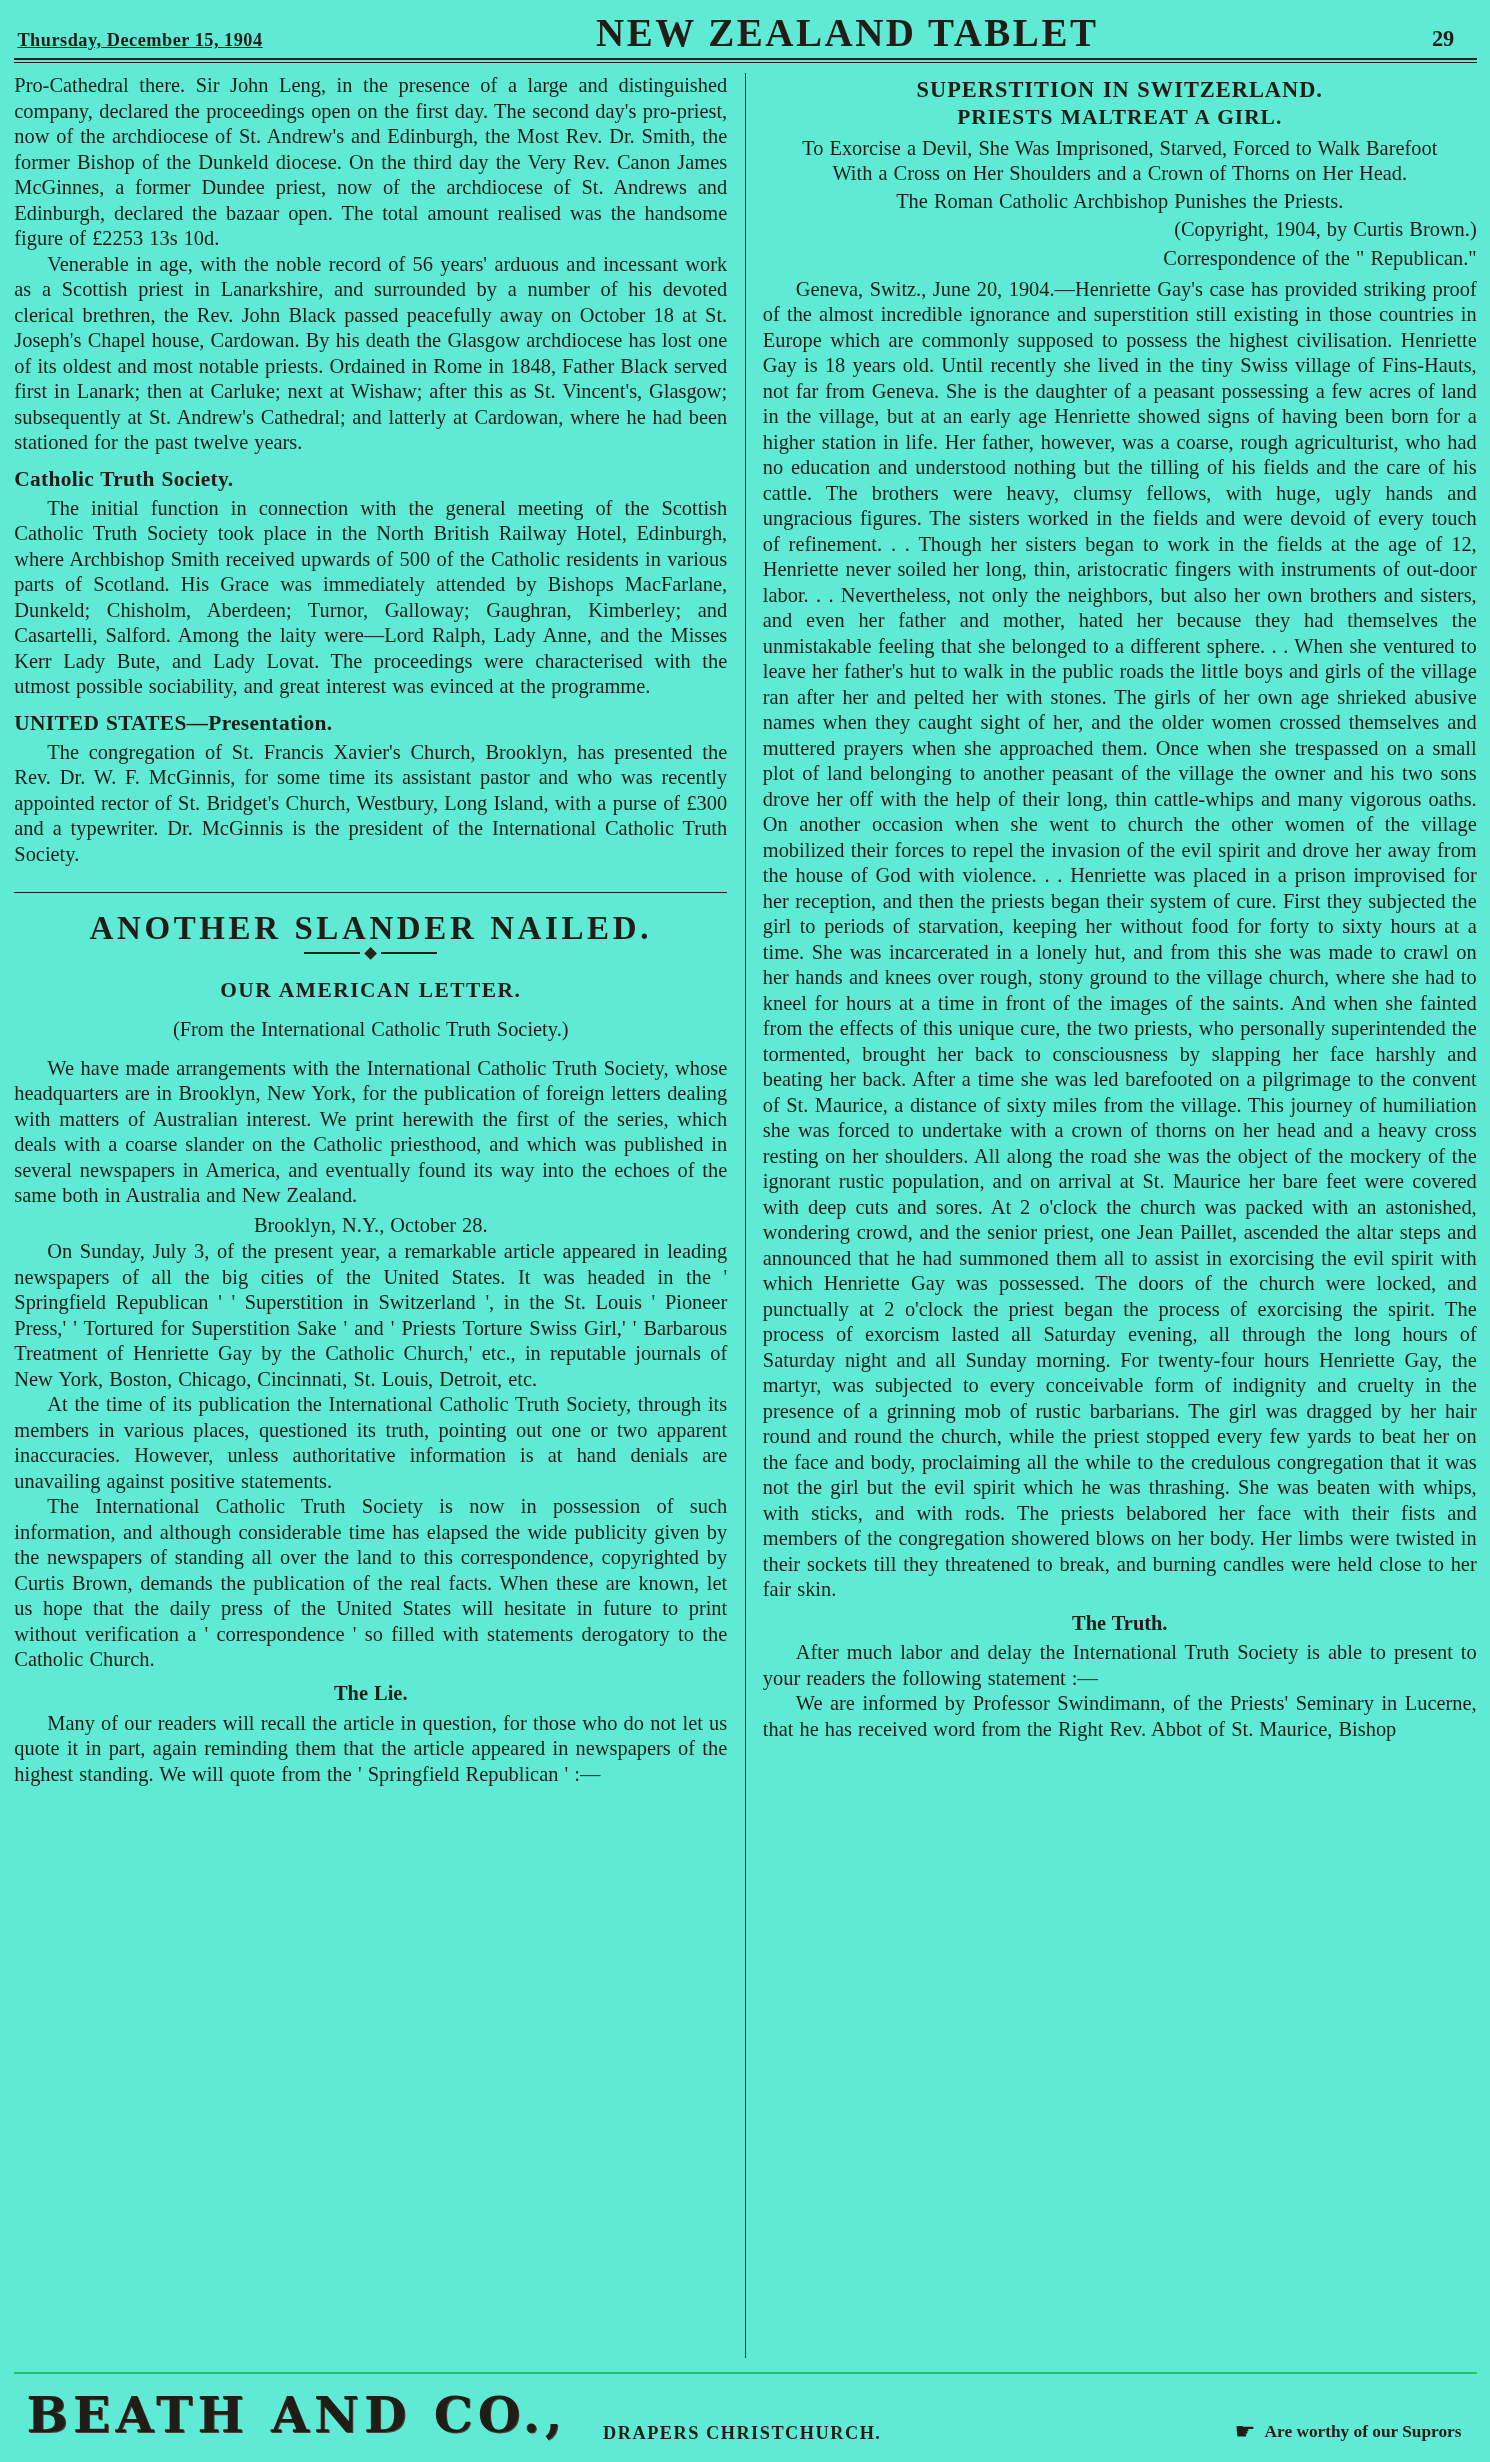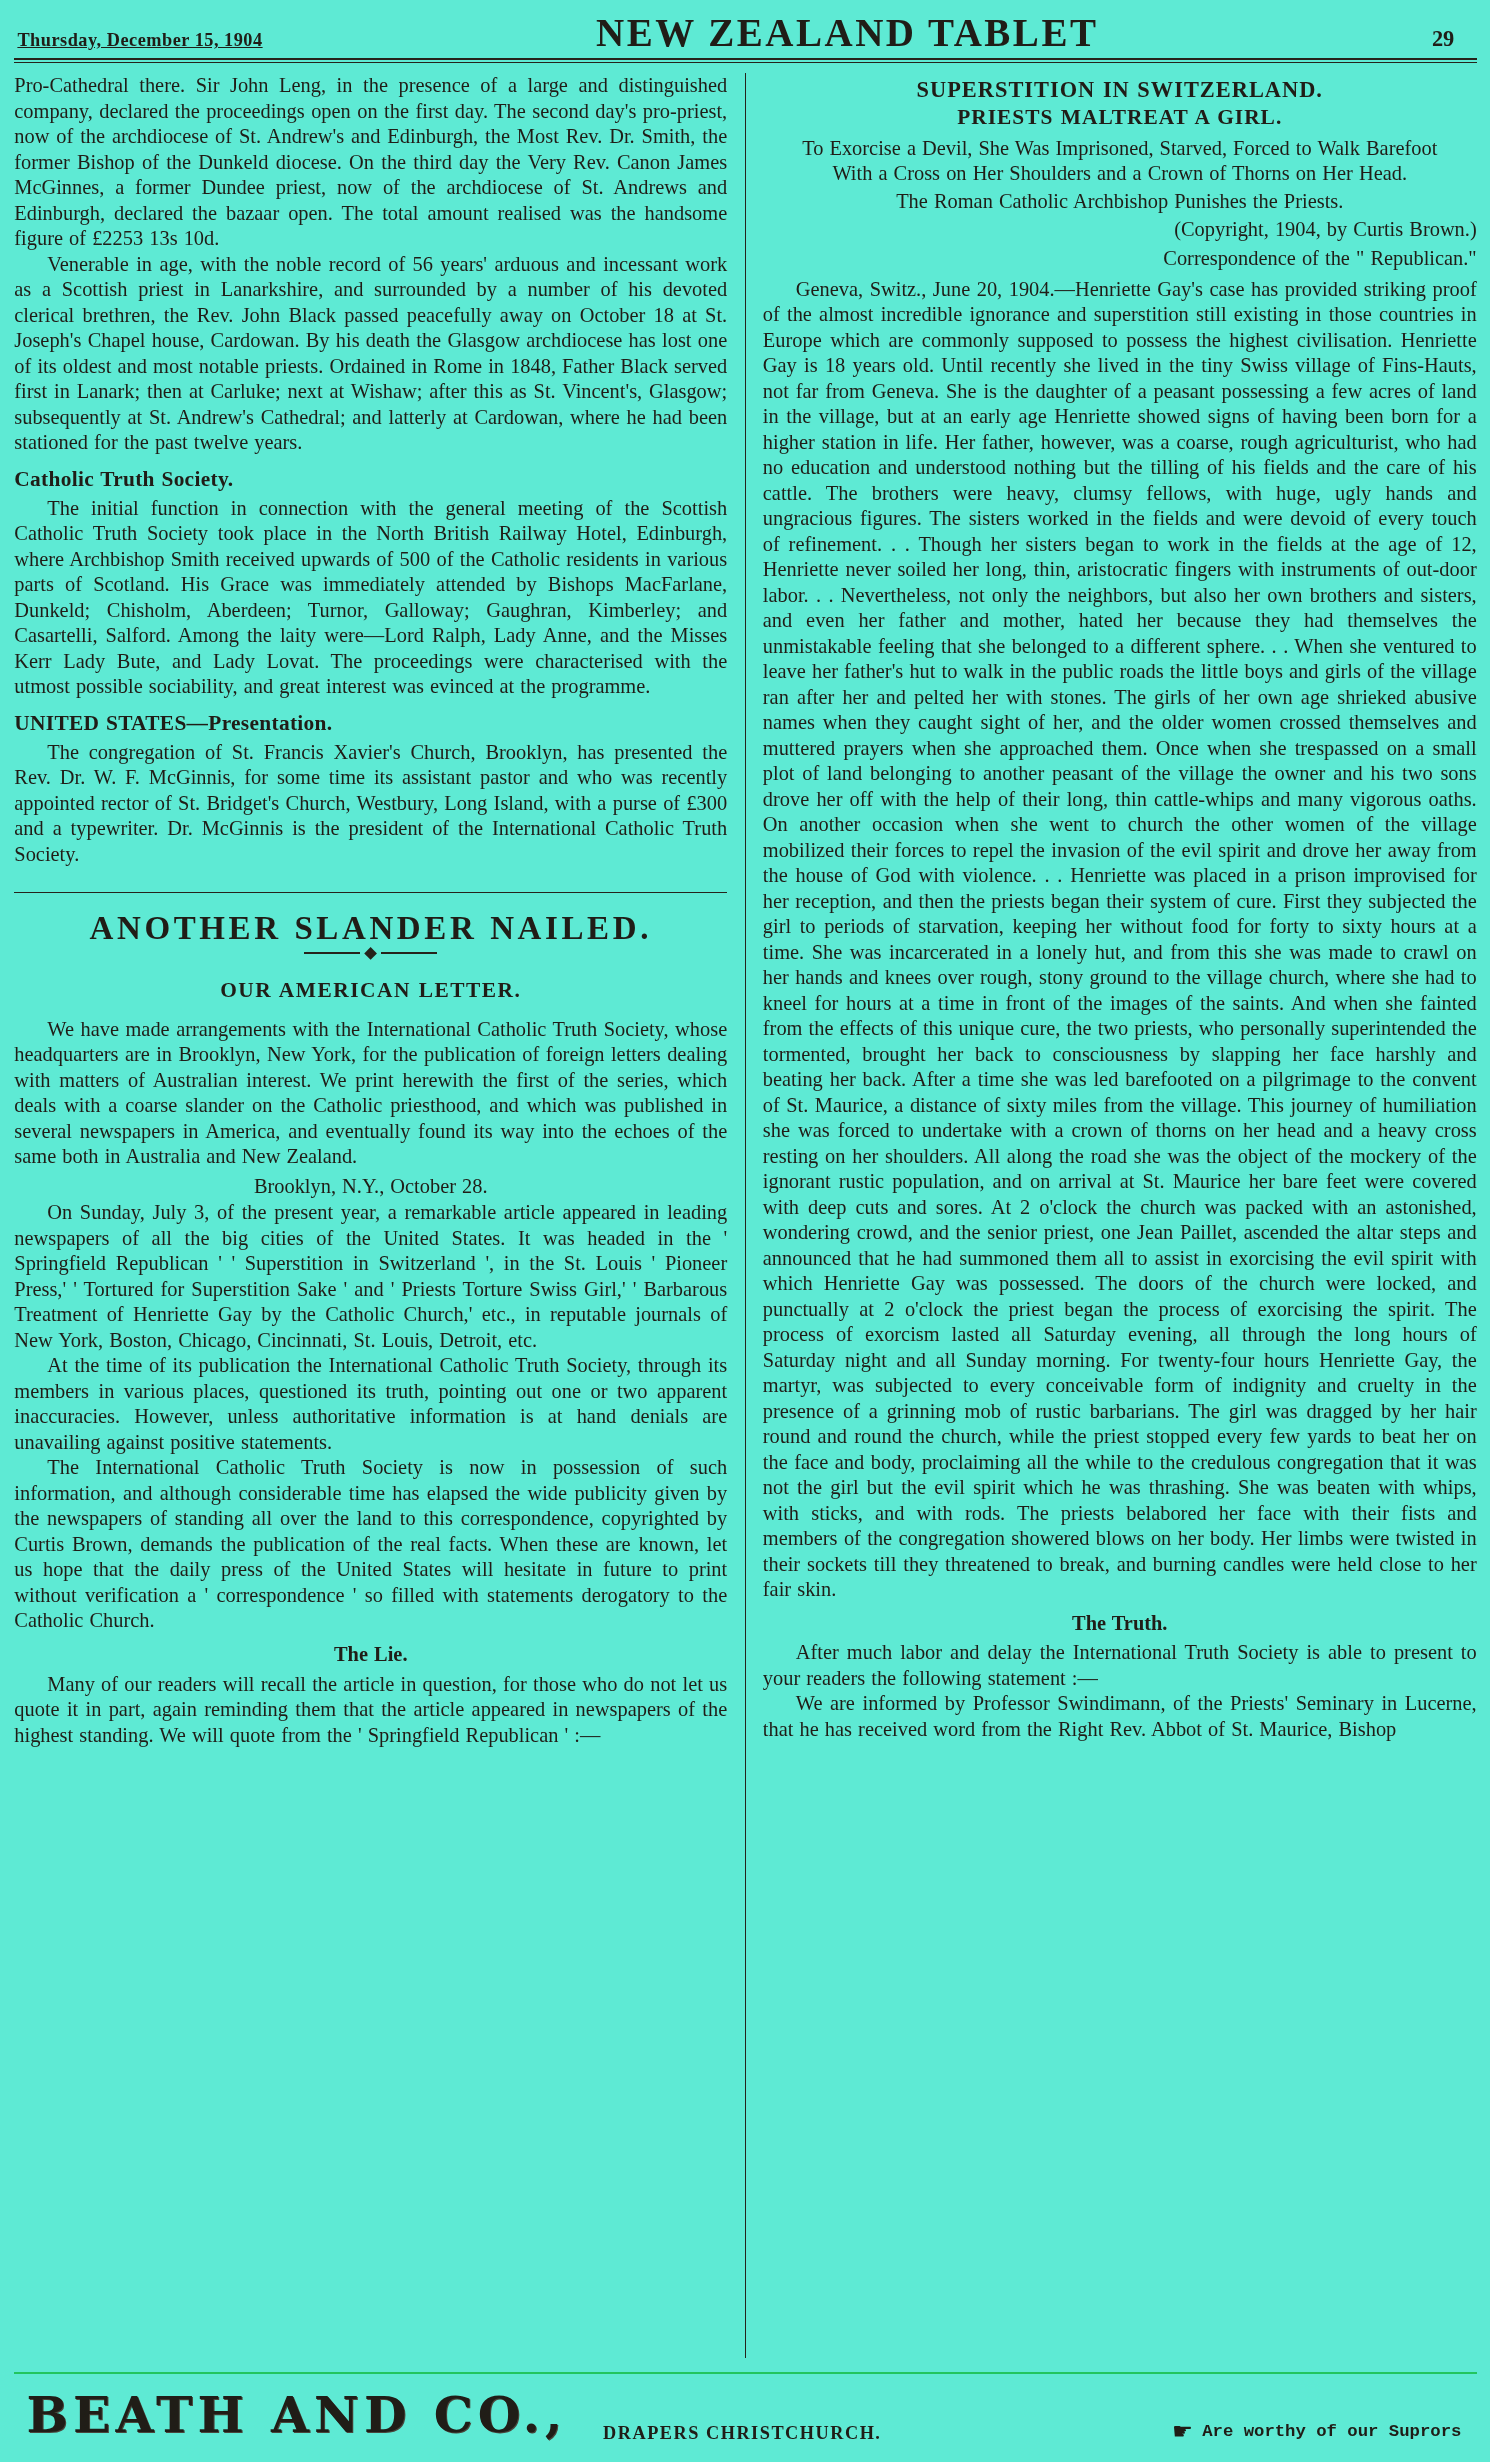--- a/index.html
+++ b/index.html
@@ -168,21 +168,20 @@
   }
   .hand {
     font-family: "DejaVu Sans", sans-serif;
     font-size: 23.4px;
     line-height: 1;
   }
   .tagline {
     font-size: 17.3px;
     font-weight: bold;
     white-space: nowrap;
-    font-family: Liberation Mono, monospace;
   }
 </style>
 </head>
 <body>
 
 <div class="page">
 
   <header>
     <div class="head-row">
       <span class="issue-date">Thursday, December 15, 1904</span>
@@ -211,20 +210,21 @@
       <h2 class="big-head">ANOTHER SLANDER NAILED.</h2>
 
       <div class="ornament">
         <span class="line"></span>
         <span class="diamond"></span>
         <span class="line"></span>
       </div>
 
       <h4 class="sub-head">OUR AMERICAN LETTER.</h4>
 
+      <p class="attribution">(From the International Catholic Truth Society.)</p>
 
       <p class="body-para">We have made arrangements with the International Catholic Truth Society, whose headquarters are in Brooklyn, New York, for the publication of foreign letters dealing with matters of Australian interest. We print herewith the first of the series, which deals with a coarse slander on the Catholic priesthood, and which was published in several newspapers in America, and eventually found its way into the echoes of the same both in Australia and New Zealand.</p>
 
       <p class="dateline">Brooklyn, N.Y., October 28.</p>
 
       <p class="body-para">On Sunday, July 3, of the present year, a remarkable article appeared in leading newspapers of all the big cities of the United States. It was headed in the ' Springfield Republican ' ' Superstition in Switzerland ', in the St. Louis ' Pioneer Press,' ' Tortured for Superstition Sake ' and ' Priests Torture Swiss Girl,' ' Barbarous Treatment of Henriette Gay by the Catholic Church,' etc., in reputable journals of New York, Boston, Chicago, Cincinnati, St. Louis, Detroit, etc.</p>
       <p class="body-para">At the time of its publication the International Catholic Truth Society, through its members in various places, questioned its truth, pointing out one or two apparent inaccuracies. However, unless authoritative information is at hand denials are unavailing against positive statements.</p>
       <p class="body-para">The International Catholic Truth Society is now in possession of such information, and although considerable time has elapsed the wide publicity given by the newspapers of standing all over the land to this correspondence, copyrighted by Curtis Brown, demands the publication of the real facts. When these are known, let us hope that the daily press of the United States will hesitate in future to print without verification a ' correspondence ' so filled with statements derogatory to the Catholic Church.</p>
 
       <h5 class="small-head">The Lie.</h5>

